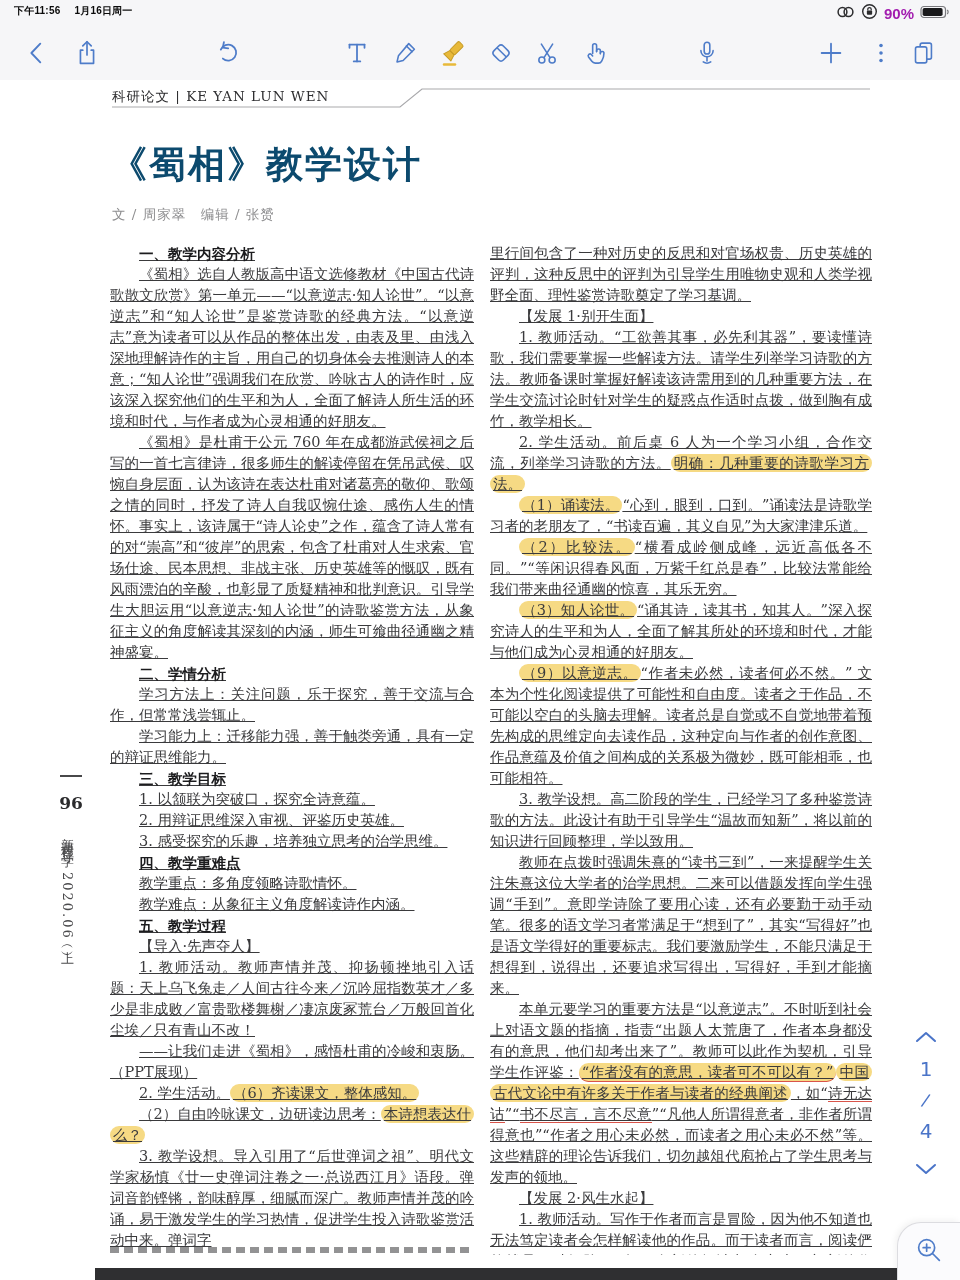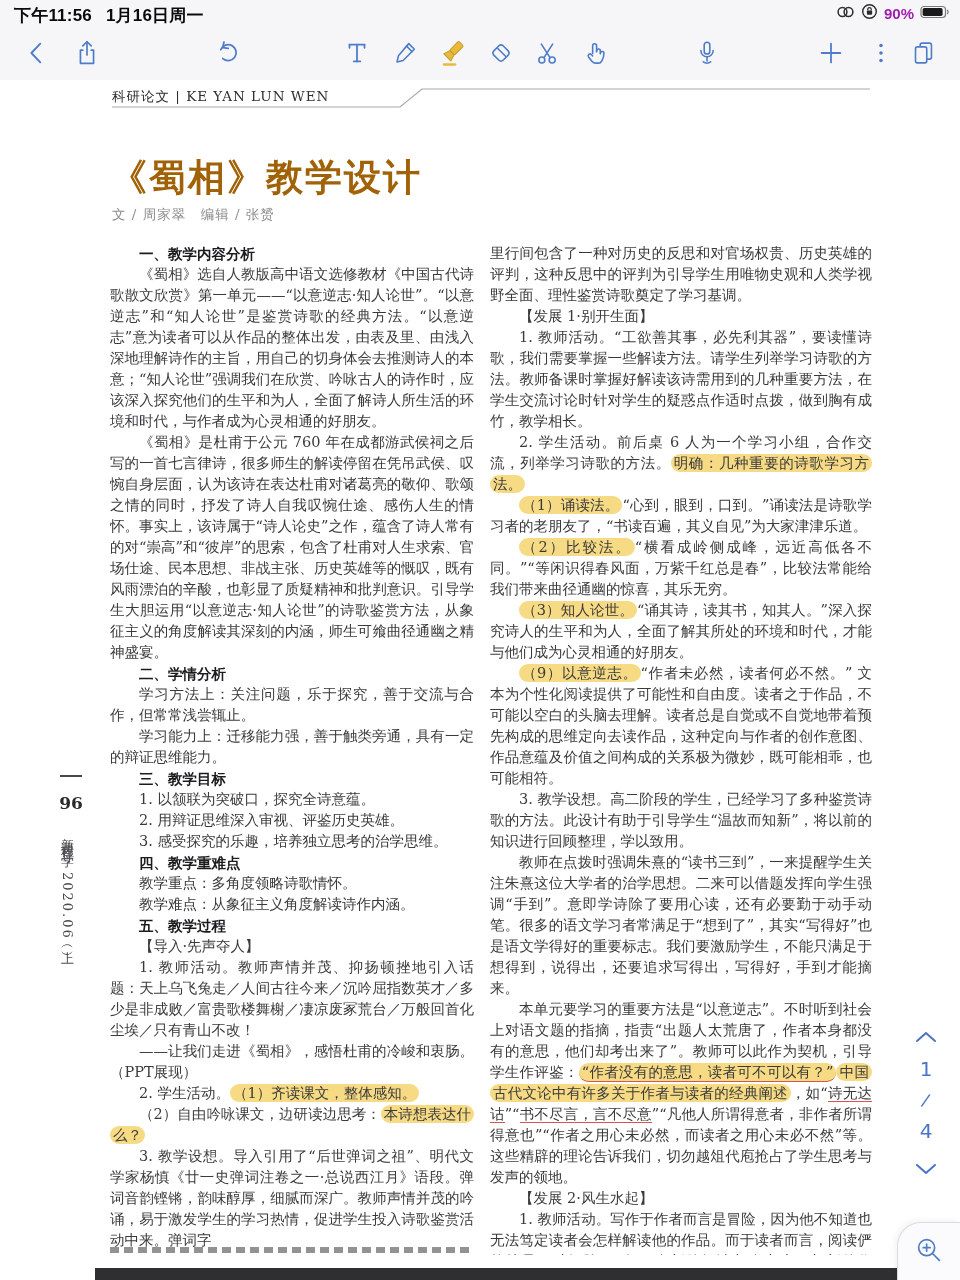--- a/index.html
+++ b/index.html
@@ -1,39 +1,39 @@
 <!DOCTYPE html>
 <html><head>
 <meta charset="utf-8">
 <style>
   html,body{margin:0;padding:0;}
   body{width:960px;height:1280px;position:relative;background:#fff;overflow:hidden;
        font-family:"Liberation Sans","DejaVu Sans",sans-serif;}
   
   .statusbar{position:absolute;left:0;top:0;width:960px;height:26px;background:#f6f6f8;}
-  .sb-left{position:absolute;left:14px;top:4px;font-size:17px;font-weight:bold;color:#0a0a0a;letter-spacing:.2px;}
+  .sb-left{position:absolute;left:14px;top:4px;font-size:10px;font-weight:bold;color:#0a0a0a;letter-spacing:.2px;}
   .sb-left .date{margin-left:14px;}
   .sb-right{position:absolute;right:10px;top:3px;display:flex;align-items:center;gap:6px;}
   .sb-pct{font-size:15px;font-weight:bold;color:#a21caf;}
   
   .toolbar{position:absolute;left:0;top:26px;width:960px;height:54px;background:#f6f6f8;border-bottom:1px solid #ebebee;}
   .tbtn{position:absolute;top:8px;width:38px;height:38px;display:flex;align-items:center;justify-content:center;cursor:pointer;}
   .tbtn svg{display:block;}
   
   .page{position:absolute;left:0;top:80px;width:960px;height:1200px;background:#ffffff;}
   .eyebrow{position:absolute;left:112px;top:8px;font-family:"DejaVu Serif","Liberation Serif",serif;
            font-size:13.5px;color:#2e2e30;letter-spacing:1px;}
   .rule{position:absolute;left:110px;top:2px;}
-  .doc-title{position:absolute;left:110px;top:73px;font-family:Liberation Serif, serif;
-             font-size:37px;font-weight:900;color:#a16207;letter-spacing:2px;}
+  .doc-title{position:absolute;left:110px;top:60px;font-family:Liberation Serif, serif;
+             font-size:37px;font-weight:900;color:#0c4a6e;letter-spacing:2px;}
   .byline{position:absolute;left:112px;top:126px;font-family:"DejaVu Serif","Liberation Serif",serif;
           font-size:13.5px;color:#8d8d8f;letter-spacing:1px;}
   .columns{position:absolute;left:110px;top:163px;display:flex;gap:16px;}
   .col{height:1012px;overflow:hidden;font-family:"DejaVu Serif","Liberation Serif",serif;
-       font-size:14.5px;line-height:21px;color:#3a3a3c;text-align:justify;}
+       font-size:14.5px;line-height:21px;color:#3a3a3c;text-align:justify;text-decoration:underline;}
   .col.left{width:364px;}
   .col.right{width:382px;}
   .para{margin:0;text-indent:2em;}
   .para.flat{text-indent:0;}
   .para.heading{font-weight:bold;color:#1c1c1e;}
   .m-h,.m-hu{background:#f6da84;border-radius:10px;padding:1px 3px;
              -webkit-box-decoration-break:clone;box-decoration-break:clone;}
   .m-u{border-bottom:1.5px solid #d9544a;}
   .m-hu{border-bottom:1.5px solid #d9544a;}
   
@@ -203,21 +203,21 @@
         <p class="para body"><span>1. 以颔联为突破口，探究全诗意蕴。</span></p>
         <p class="para body"><span>2. 用辩证思维深入审视、评鉴历史英雄。</span></p>
         <p class="para body"><span>3. 感受探究的乐趣，培养独立思考的治学思维。</span></p>
         <p class="para heading"><span>四、教学重难点</span></p>
         <p class="para body"><span>教学重点：多角度领略诗歌情怀。</span></p>
         <p class="para body"><span>教学难点：从象征主义角度解读诗作内涵。</span></p>
         <p class="para heading"><span>五、教学过程</span></p>
         <p class="para body"><span>【导入·先声夺人】</span></p>
         <p class="para body"><span>1. 教师活动。教师声情并茂、抑扬顿挫地引入话题：天上乌飞兔走／人间古往今来／沉吟屈指数英才／多少是非成败／富贵歌楼舞榭／凄凉废冢荒台／万般回首化尘埃／只有青山不改！</span></p>
         <p class="para body"><span>——让我们走进《蜀相》，感悟杜甫的冷峻和衷肠。（PPT展现）</span></p>
-        <p class="para body"><span>2. 学生活动。</span><span class="m-h">（1）齐读课文，整体感知。</span></p>
+        <p class="para body"><span>2. 学生活动。</span><span class="m-h">（6）齐读课文，整体感知。</span></p>
         <p class="para body"><span>（2）自由吟咏课文，边研读边思考：</span><span class="m-h">本诗想表达什么？</span></p>
         <p class="para body"><span>3. 教学设想。导入引用了“后世弹词之祖”、明代文学家杨慎《廿一史弹词注卷之一·总说西江月》语段。弹词音韵铿锵，韵味醇厚，细腻而深广。教师声情并茂的吟诵，易于激发学生的学习热情，促进学生投入诗歌鉴赏活动中来。弹词字</span></p>
       </div>
     <div class="col right" id="col-right">
         <p class="para flat"><span>里行间包含了一种对历史的反思和对官场权贵、历史英雄的评判，这种反思中的评判为引导学生用唯物史观和人类学视野全面、理性鉴赏诗歌奠定了学习基调。</span></p>
         <p class="para body"><span>【发展 1·别开生面】</span></p>
         <p class="para body"><span>1. 教师活动。“工欲善其事，必先利其器”，要读懂诗歌，我们需要掌握一些解读方法。请学生列举学习诗歌的方法。教师备课时掌握好解读该诗需用到的几种重要方法，在学生交流讨论时针对学生的疑惑点作适时点拨，做到胸有成竹，教学相长。</span></p>
         <p class="para body"><span>2. 学生活动。前后桌 6 人为一个学习小组，合作交流，列举学习诗歌的方法。</span><span class="m-h">明确：几种重要的诗歌学习方法。</span></p>
         <p class="para body"><span class="m-h">（1）诵读法。</span><span>“心到，眼到，口到。”诵读法是诗歌学习者的老朋友了，“书读百遍，其义自见”为大家津津乐道。</span></p>
         <p class="para body"><span class="m-h">（2）比较法。</span><span>“横看成岭侧成峰，远近高低各不同。”“等闲识得春风面，万紫千红总是春”，比较法常能给我们带来曲径通幽的惊喜，其乐无穷。</span></p>

